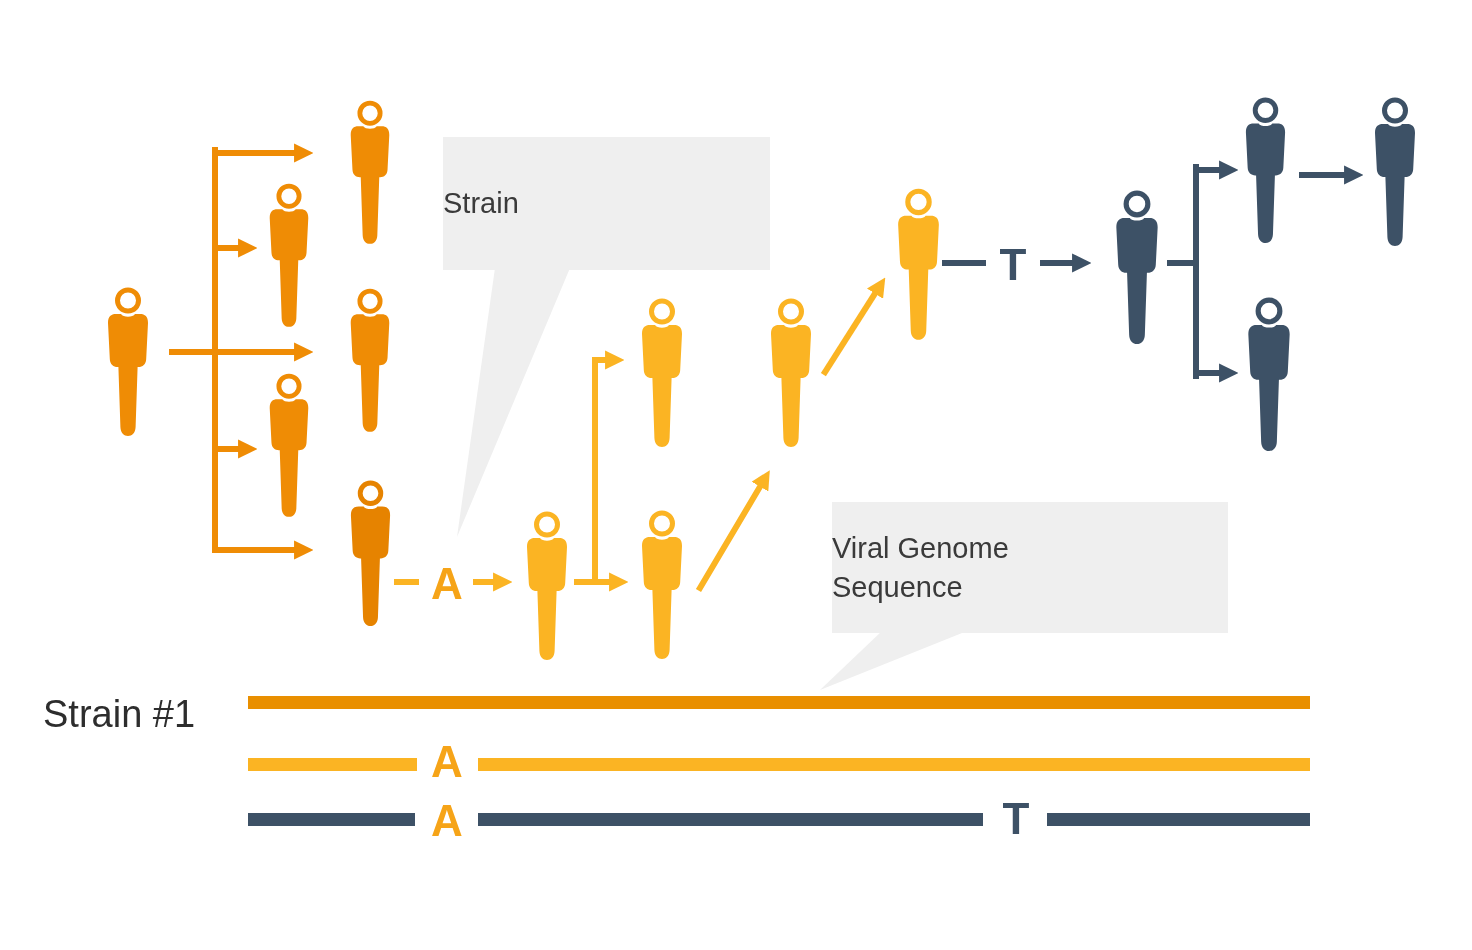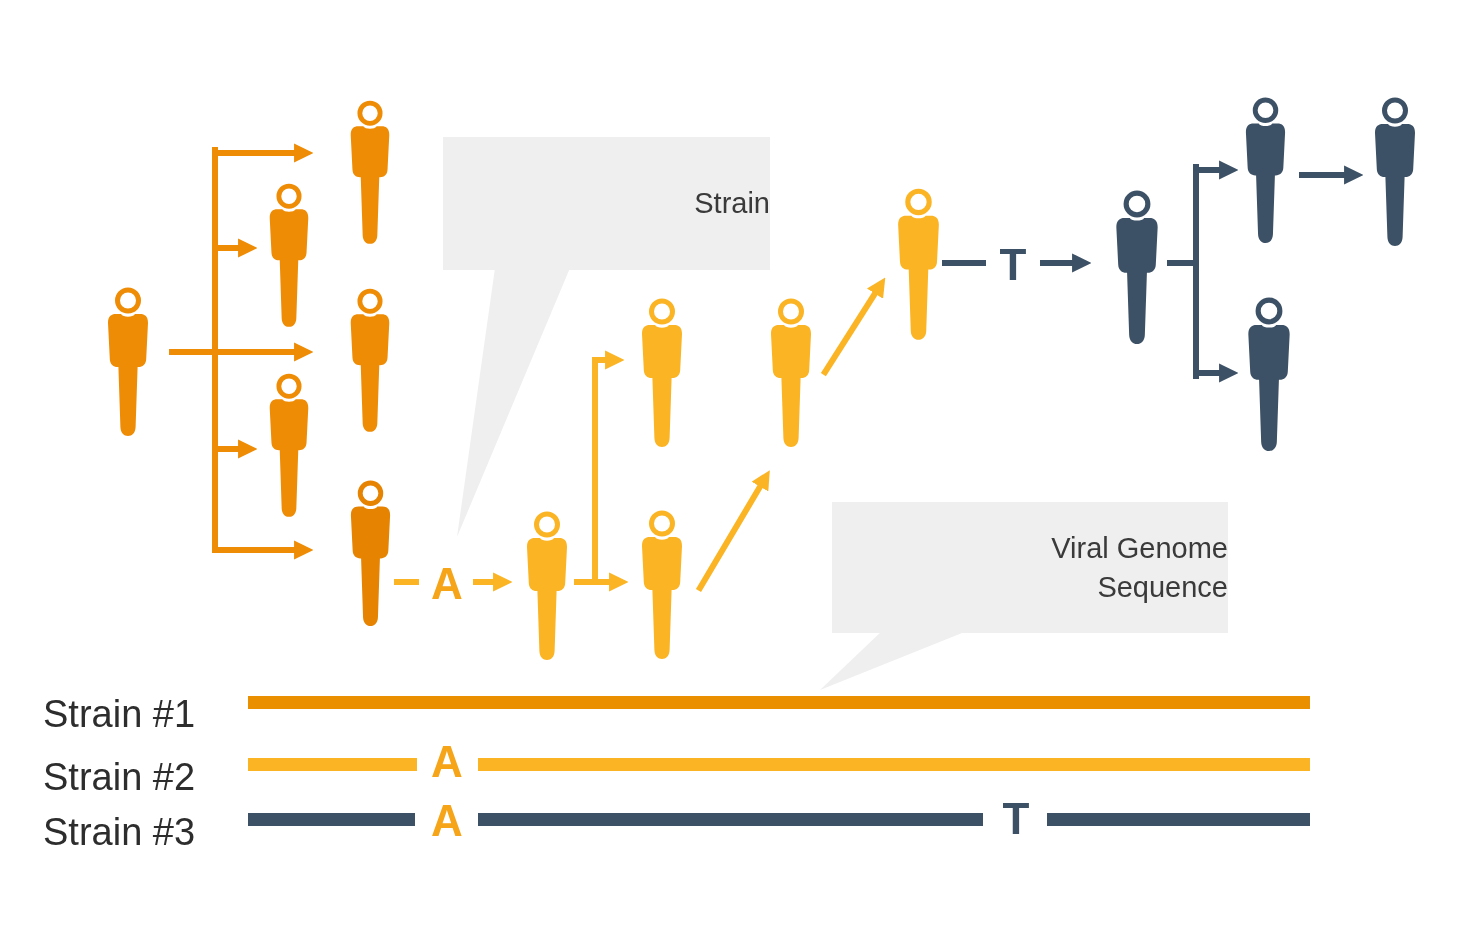--- a/index.html
+++ b/index.html
@@ -8,21 +8,21 @@
     font-family:"Liberation Sans","DejaVu Sans",sans-serif;overflow:hidden;
   }
   .overlay{position:absolute;left:0;top:0;width:1472px;height:950px;}
   .person{position:absolute;display:block;}
   .p-orange{color:var(--c-orange);}
   .p-orange-dark{color:var(--c-orange-dark);}
   .p-amber{color:var(--c-amber);}
   .p-navy{color:var(--c-navy);}
   .callout{
     position:absolute;background:var(--c-gray-box);color:var(--c-box-text);
-    display:flex;flex-direction:column;align-items:flex-end;justify-content:center;
+    display:flex;flex-direction:column;align-items:flex-start;justify-content:center;
     font-size:29px;line-height:1.32;text-align:center;
   }
   .strain-label{
     position:absolute;left:43px;font-size:38px;line-height:44px;
     color:var(--c-label);white-space:nowrap;margin-top:12px;
   }
   .sline{position:absolute;height:13px;}
   .sline.s1{background:var(--c-strain1);}
   .sline.s2{background:var(--c-amber);}
   .sline.s3{background:var(--c-navy);}
@@ -153,25 +153,23 @@
     <span>Strain</span>
   </div>
   <div class="callout" style="left:832px;top:502px;width:396px;height:131px">
     <span>Viral Genome</span>
     <span>Sequence</span>
   </div>
 
   <div class="strain-label" style="top:680px">Strain #1</div>
   <div class="sline s1" style="left:248px;top:696px;width:1062px"></div>
 
-  <div class="strain-label" style="top:743px">Strain #2</div>
   <div class="sline s2" style="left:248px;top:758px;width:169px"></div>
   <span class="letter amber" style="left:447px;top:762px">A</span>
   <div class="sline s2" style="left:478px;top:758px;width:832px"></div>
 
-  <div class="strain-label" style="top:798px">Strain #3</div>
   <div class="sline s3" style="left:248px;top:813px;width:167px"></div>
   <span class="letter amber" style="left:447px;top:821px">A</span>
   <div class="sline s3" style="left:478px;top:813px;width:505px"></div>
   <span class="letter navy" style="left:1016px;top:819px">T</span>
   <div class="sline s3" style="left:1047px;top:813px;width:263px"></div>
 
 </div>
 
 </body></html>

